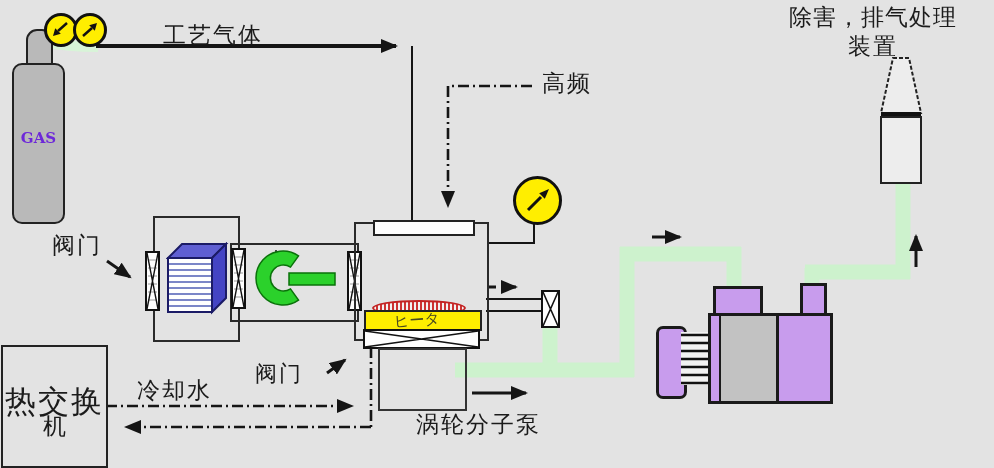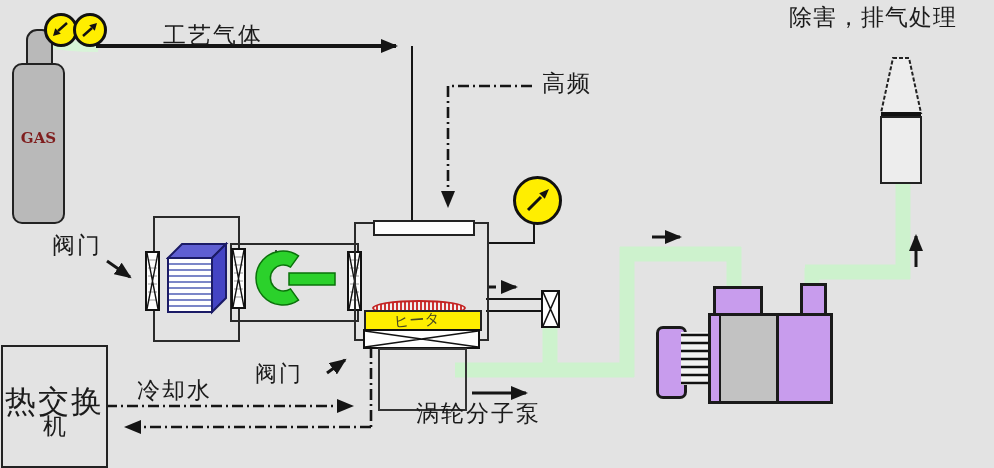--- a/index.html
+++ b/index.html
@@ -56,21 +56,21 @@
     <path d="M371 427 H126" stroke="#151515" stroke-width="2.6" fill="none" stroke-dasharray="11 4 2 4" marker-end="url(#arr)"></path>
 
     <path d="M107 261 L130 277" stroke="#151515" stroke-width="3" fill="none" marker-end="url(#arr)"></path>
     <path d="M327 373 L345 360" stroke="#151515" stroke-width="3" fill="none" marker-end="url(#arr)"></path>
 
     <path d="M276 250 V261" stroke="#151515" stroke-width="1.5" fill="none"></path>
   </svg>
 
   <div class="abs" style="left:26px;top:29px;width:23px;height:40px;background:#b9b9b9;border:2px solid #222;border-radius:11px 11px 0 0"></div>
   <div class="abs" style="left:12px;top:63px;width:49px;height:157px;background:#b9b9b9;border:2px solid #222;border-radius:10px">
-    <div class="abs" style="left:0;right:0;top:64px;text-align:center;font-size:15px;font-weight:bold;color:#7f1d1d;font-family:'DejaVu Serif',serif">GAS</div>
+    <div class="abs" style="left:0;right:0;top:64px;text-align:center;font-size:15px;font-weight:bold;color:#6d28d9;font-family:'DejaVu Serif',serif">GAS</div>
   </div>
 
   <div class="abs" style="left:44px;top:13px;width:28px;height:28px;border-radius:50%;background:#ffee00;border:3px solid #111">
     <svg width="28" height="28" viewBox="0 0 28 28">
       <path d="M20 7 L11 15" stroke="#111" stroke-width="2.5"></path>
       <polygon points="6,20 13.8,17.8 8.2,12.2" fill="#111"></polygon>
     </svg>
   </div>
   <div class="abs" style="left:73px;top:13px;width:28px;height:28px;border-radius:50%;background:#ffee00;border:3px solid #111">
     <svg width="28" height="28" viewBox="0 0 28 28">
@@ -118,21 +118,21 @@
   <div class="abs" style="left:364px;top:310px;width:114px;height:17px;background:#ffee00;border:2px solid #222">
     <div class="abs" style="left:28px;top:-1px;font-size:15px;color:#4a4a20;transform:rotate(-4deg);font-family:'DejaVu Sans',sans-serif">ヒータ</div>
   </div>
 
   <svg class="vsvg" style="left:363px;top:329px" width="117" height="20" viewBox="0 0 117 20">
     <rect x="1" y="1" width="115" height="18" fill="#fdfdfd" stroke="#111" stroke-width="2"></rect>
     <path d="M2 2 L115 18 M115 2 L2 18" stroke="#111" stroke-width="1.6"></path>
   </svg>
 
   <div class="box" style="left:378px;top:348px;width:85px;height:59px;border-color:#333"></div>
-  <div class="lbl" style="left:416px;top:398px">涡轮分子泵</div>
+  <div class="lbl" style="left:416px;top:409px">涡轮分子泵</div>
 
   <div class="abs" style="left:513px;top:176px;width:43px;height:43px;border-radius:50%;background:#ffee00;border:3px solid #111">
     <svg width="43" height="43" viewBox="0 0 43 43">
       <path d="M12 31 L25 18" stroke="#111" stroke-width="3"></path>
       <polygon points="33,10 28.8,19.8 23.2,14.2" fill="#111"></polygon>
     </svg>
   </div>
 
   <svg class="vsvg" style="left:541px;top:290px" width="19" height="38" viewBox="0 0 19 38">
     <rect x="1" y="1" width="17" height="36" fill="#fdfdfd" stroke="#111" stroke-width="2"></rect>
@@ -149,20 +149,21 @@
   <div class="abs" style="left:708px;top:313px;width:119px;height:85px;background:#c89ced;border:3px solid #1a1a1a">
     <div class="abs" style="left:8px;top:0;width:55px;height:85px;background:#c2c2c2;border-left:2px solid #1a1a1a;border-right:3px solid #1a1a1a"></div>
   </div>
 
   <svg class="vsvg" style="left:876px;top:54px" width="50" height="132" viewBox="0 0 50 132">
     <polygon points="17,4 33,4 45,59 5,59" fill="#ededed" stroke="#222" stroke-width="2" stroke-dasharray="4 2"></polygon>
     <rect x="5" y="58" width="40" height="5" fill="#111"></rect>
     <rect x="5" y="63" width="40" height="66" fill="#ededed" stroke="#222" stroke-width="2"></rect>
   </svg>
   <div class="lbl" style="left:780px;top:2px;width:186px;text-align:center;letter-spacing:1px">除害，排气处理</div>
+  <div class="lbl" style="left:780px;top:31px;width:186px;text-align:center">装置</div>
 
   <div class="box" style="left:1px;top:345px;width:103px;height:119px;border-color:#222">
     <div class="abs" style="left:0;right:0;top:34px;text-align:center;font-size:31px;color:#1b1b1b;letter-spacing:2px">热交换</div>
     <div class="abs" style="left:0;right:0;top:64px;text-align:center;font-size:23px;color:#1b1b1b">机</div>
   </div>
 
   <div class="lbl" style="left:163px;top:20px">工艺气体</div>
   <div class="lbl" style="left:542px;top:68px">高频</div>
   <div class="lbl" style="left:52px;top:230px">阀门</div>
   <div class="lbl" style="left:255px;top:359px;font-size:22px">阀门</div>

